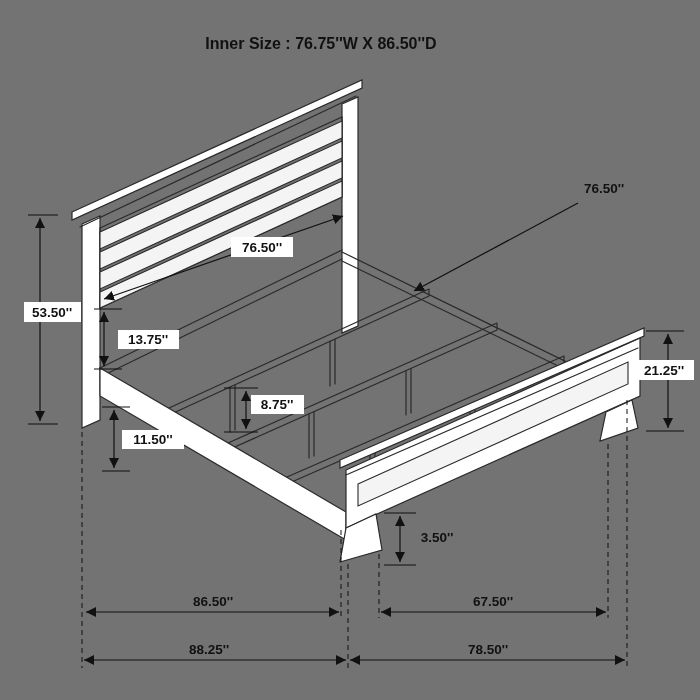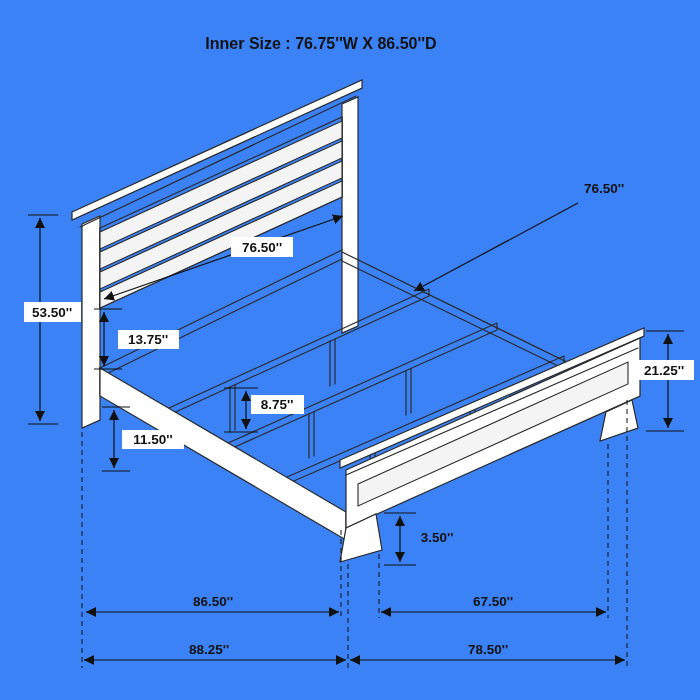--- a/index.html
+++ b/index.html
@@ -1,16 +1,16 @@
 <!DOCTYPE html>
 <html><head>
 <meta charset="utf-8">
 <style>
   html,body{margin:0;padding:0;background:#fff;width:700px;height:700px;overflow:hidden;}
-  #stage{width:700px;height:700px;position:relative;background:#3b82f6;}
+  #stage{width:700px;height:700px;position:relative;background:#737373;}
   svg{display:block;}
   .ln{stroke:#2a2a2a;stroke-width:1.2;fill:none;stroke-linecap:round;}
   .solid{fill:#ffffff;stroke:#2a2a2a;stroke-width:1.2;}
   .panel{fill:#f4f4f4;stroke:#2a2a2a;stroke-width:1.1;}
   .dim{stroke:#111;stroke-width:1.2;fill:none;}
   .tick{stroke:#111;stroke-width:1.1;}
   .dash{stroke:#111;stroke-width:1;stroke-dasharray:5 4;fill:none;}
   .bg{fill:#ffffff;}
   text{font-family:"Liberation Sans","DejaVu Sans",sans-serif;font-weight:bold;fill:#111;}
   .lbl{font-size:13.5px;text-anchor:middle;}

